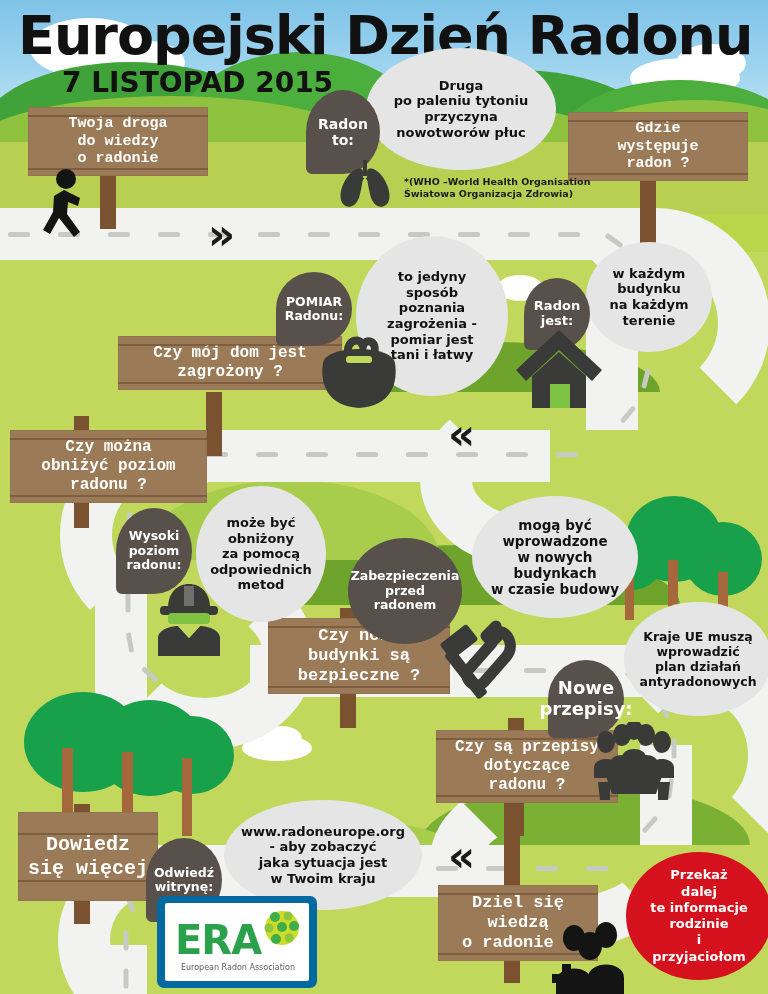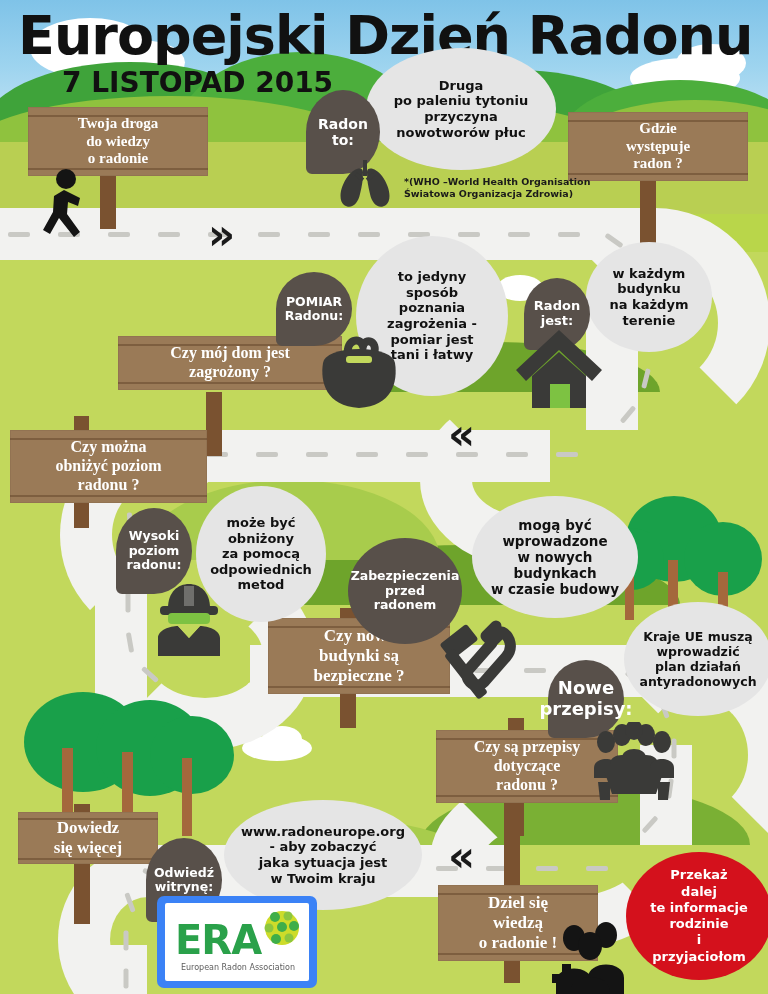--- a/index.html
+++ b/index.html
@@ -19,21 +19,21 @@
   
   .road{position:absolute;background:#f2f2f0;}
   .roadband{position:absolute;}
   .dash{position:absolute;background:#c9c9c4;border-radius:2px;}
 
   
   .sign{position:absolute;}
   .post{position:absolute;background:#7a5230;}
   .board{position:relative;background:#9a7a57;color:#fff;
          text-align:center;font-weight:bold;line-height:1.18;
-         font-family:Liberation Serif, serif;
+         font-family:Liberation Mono, monospace;
          box-shadow:inset 0 0 0 1px rgba(0,0,0,.05);}
   .board:before,.board:after{content:"";position:absolute;left:0;right:0;
          height:2px;background:rgba(90,60,35,.45);}
 
   
   .ybub{position:absolute;background:#e5e5e5;color:#111;
         border-radius:50%;display:flex;align-items:center;
         justify-content:center;text-align:center;font-weight:bold;
         line-height:1.2;}
   .dbub{position:absolute;background:#58504a;color:#fff;
@@ -54,21 +54,21 @@
   #whonote{position:absolute;left:404px;top:176px;width:200px;
     font-size:9.5px;font-weight:bold;color:#1a1a1a;line-height:1.25;}
 
   
   .icon{position:absolute;}
   .tree-c{position:absolute;background:#19a04a;border-radius:50%;}
   .tree-t{position:absolute;background:#a4683c;}
 
   
   #era{position:absolute;left:157px;top:896px;width:160px;height:92px;
-       background:#3b82f6;border-radius:7px;padding:0;}
+       background:#0369a1;border-radius:7px;padding:0;}
   #era-inner{position:absolute;left:8px;top:7px;width:144px;height:78px;
        background:#fff;border-radius:2px;}
   #era-word{position:absolute;left:10px;top:14px;font-size:40px;
        font-weight:bold;color:#2aa14a;letter-spacing:-1px;
        font-family:"DejaVu Sans",sans-serif;}
   #era-sub{position:absolute;left:8px;top:60px;width:130px;text-align:center;
        font-size:8px;color:#5d5d5d;font-family:"DejaVu Sans",sans-serif;}
 
   .chev{position:absolute;font-weight:bold;color:#1a1a1a;line-height:1;}
 </style>
@@ -268,21 +268,21 @@
     <div class="post" style="left:72px;top:-12px;width:16px;height:118px;"></div>
     <div class="board" style="width:150px;padding:8px 16px;font-size:16px;">
       <div>Czy są przepisy</div>
       <div>dotyczące</div>
       <div>radonu ?</div>
     </div>
   </div>
 
   <div class="sign" style="left:18px;top:812px;">
     <div class="post" style="left:56px;top:-8px;width:16px;height:120px;"></div>
-    <div class="board" style="width:128px;padding:6px 6px;font-size:17px;">
+    <div class="board" style="width:128px;padding:21px 6px;font-size:20px;">
       <div>Dowiedz</div>
       <div>się więcej</div>
     </div>
   </div>
 
   <div class="sign" style="left:438px;top:885px;">
     <div class="post" style="left:66px;top:-82px;width:16px;height:180px;"></div>
     <div class="board" style="width:148px;padding:8px 6px;font-size:17px;">
       <div>Dziel się</div>
       <div>wiedzą</div>

